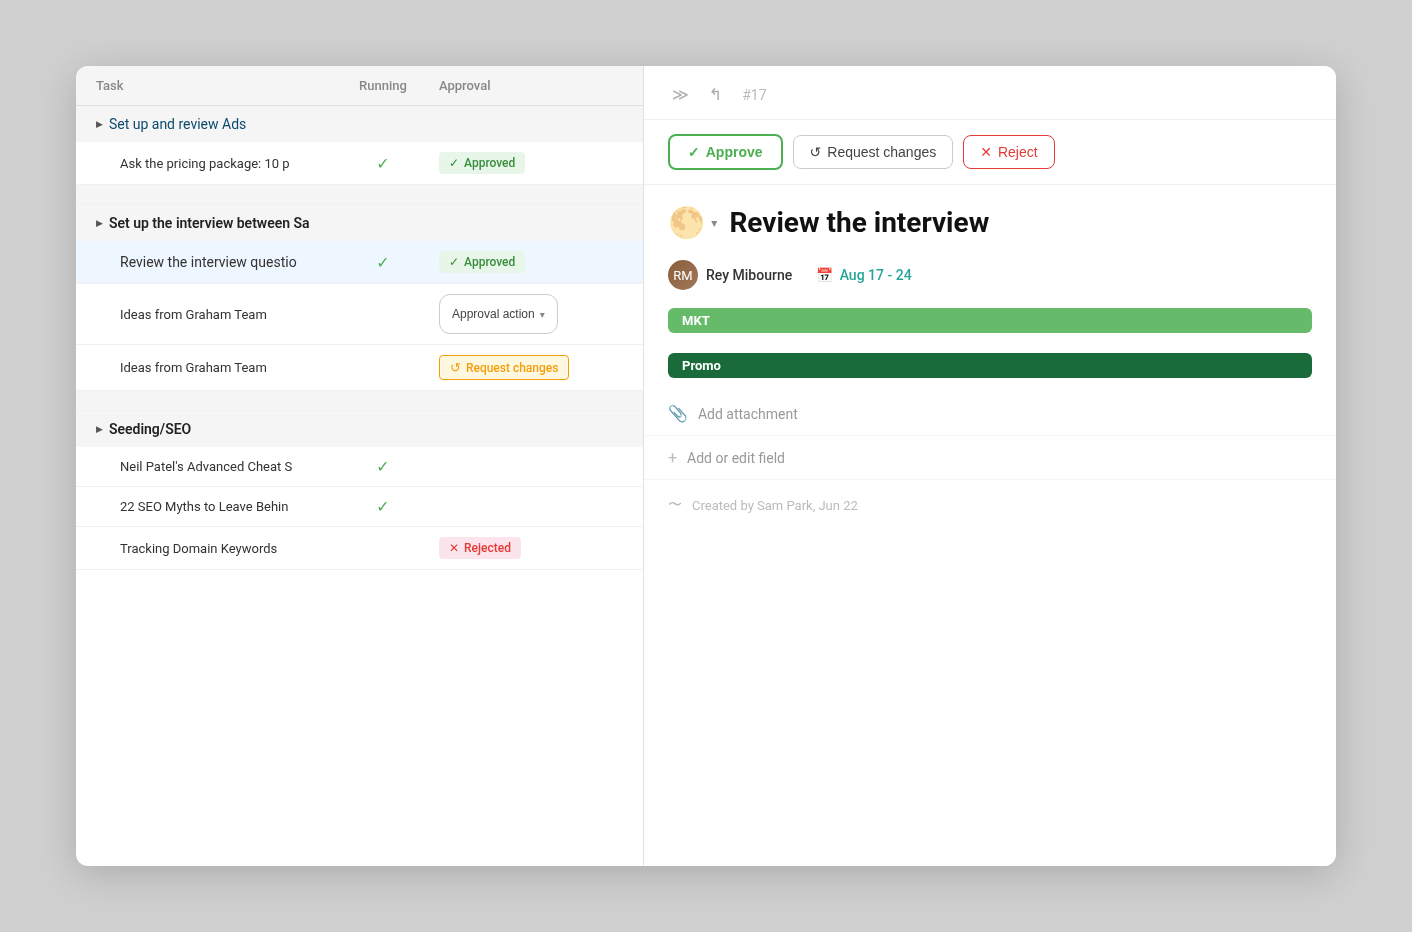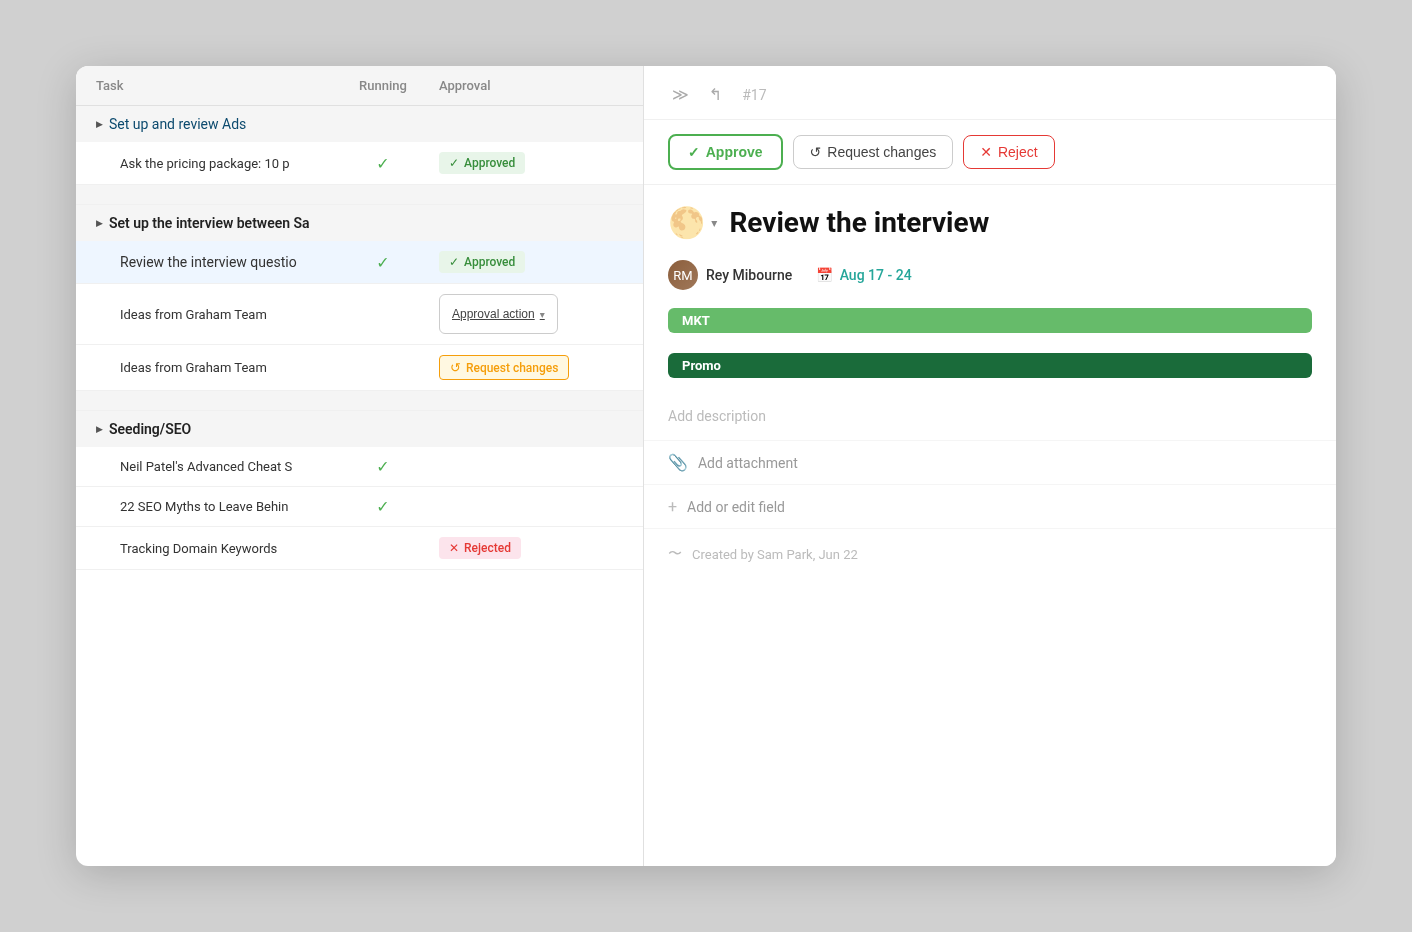--- a/index.html
+++ b/index.html
@@ -43,26 +43,25 @@
       background: #fce4ec;
       color: #e53935;
     }
 
     .approval-action-btn {
       display: inline-flex;
       align-items: center;
       gap: 5px;
       padding: 12px 12px;
       border: 1px solid #ccc;
-      border-radius: 6px;
+      border-radius: 11px;
       background: #fff;
       font-size: 12px;
       color: #444;
       cursor: pointer;
-      text-decoration: underline;
     }
     .approval-action-btn .chevron { font-size: 10px; color: #888; }
 
     
     .detail-panel {
       flex: 1;
       background: #fff;
       display: flex;
       flex-direction: column;
       padding: 0;
@@ -421,23 +420,20 @@
         <span class="calendar-icon">📅</span>
         <span>Aug 17 - 24</span>
       </div>
     </div>
 
     <div class="tags">
       <span class="tag tag-mkt">MKT</span>
       <span class="tag tag-promo">Promo</span>
     </div>
 
-    <div class="detail-section">
-      <p class="add-description">Add description</p>
-    </div>
 
     <div class="detail-row">
       <span style="font-size:16px;color:#bbb;">📎</span>
       <span>Add attachment</span>
     </div>
 
     <div class="detail-row">
       <span style="font-size:16px;color:#bbb;">+</span>
       <span>Add or edit field</span>
     </div>

